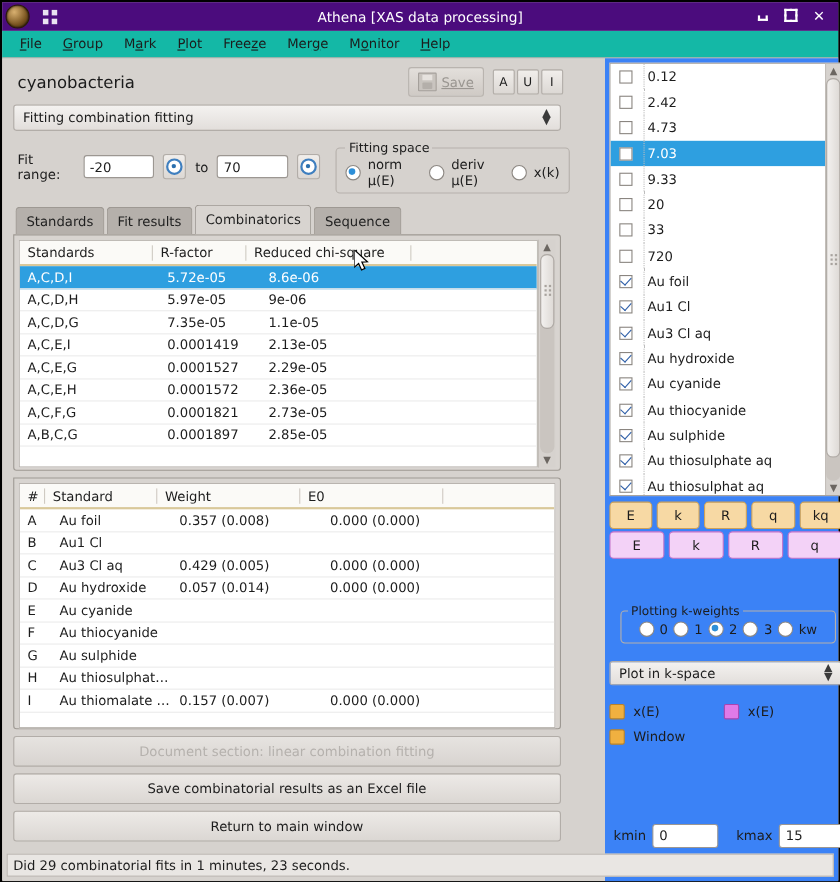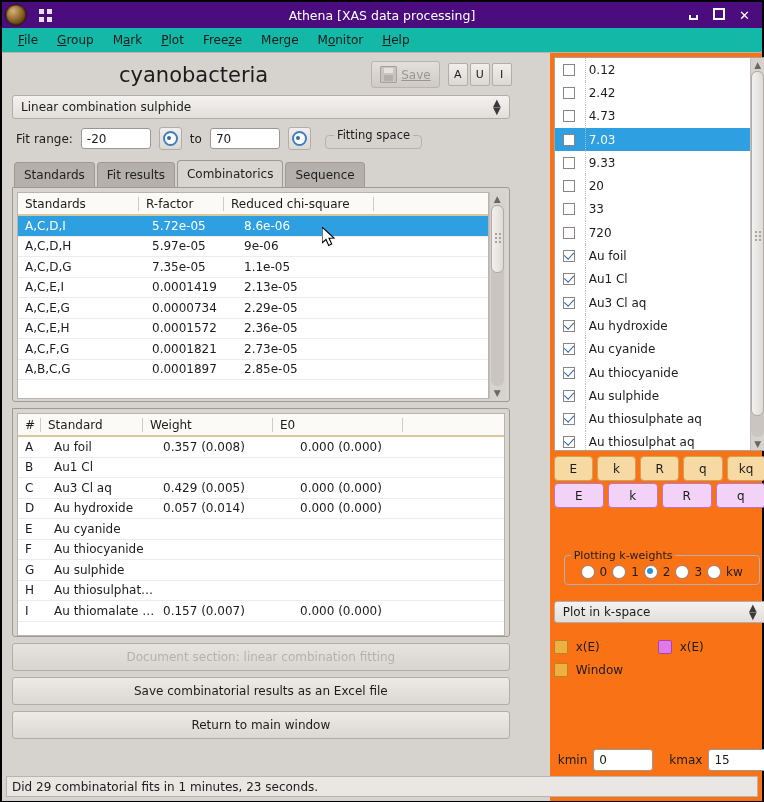--- a/index.html
+++ b/index.html
@@ -40,25 +40,25 @@
 
   
   .menubar{height:24px;background:#14b8a6;border-bottom:1px solid #b9b4af;
            display:flex;align-items:center;padding-left:8px;gap:3px;}
   .menubar .mi{padding:3px 8px;font-size:12px;cursor:pointer;}
   .menubar .mi u{text-decoration:underline;}
 
   
   .body{display:flex;height:748px;background:#d6d2ce;}
   .left{width:539px;padding:0 0 0 0;position:relative;}
-  .right{width:221px;position:relative;background:#f97316;margin-left:30px;}
+  .right{width:221px;position:relative;background:#3b82f6;margin-left:30px;}
 
   
   .grouphdr{display:flex;align-items:center;padding:8px 8px 4px 14px;}
-  .gname{font-size:21px;flex:1;text-align:center;}
+  .gname{font-size:15px;flex:1;}
   .savebtn{display:flex;align-items:center;gap:4px;padding:4px 8px;
            border:1px solid #b9b4af;border-radius:3px;
            background:linear-gradient(#e3dfdb,#cfcac5);color:#9a9691;text-decoration:underline;}
   .floppy{width:15px;height:15px;background:#c9c4bf;border:1px solid #a5a09b;
           border-radius:1px;position:relative;}
   .floppy::before{content:"";position:absolute;left:3px;top:1px;width:9px;height:5px;background:#e6e2de;}
   .floppy::after{content:"";position:absolute;left:3px;bottom:1px;width:9px;height:6px;
                  background:#b4afaa;border-radius:1px;}
   .auibox{display:flex;gap:2px;margin-left:8px;}
   .auibtn{width:18px;height:21px;border:1px solid #b2adа8;border:1px solid #b2ada8;
@@ -220,38 +220,46 @@
           <span>Save</span>
         </div>
         <div class="auibox">
           <div class="auibtn">A</div>
           <div class="auibtn">U</div>
           <div class="auibtn">I</div>
         </div>
       </div>
 
       <div class="combo">
-        <span class="lbl">Linear combination sulphide</span>
+        <span class="lbl">Fitting combination fitting</span>
         <span class="spin">▲<br>▼</span>
       </div>
 
       <div class="fitrow">
         <span class="lab">Fit range:</span>
         <span class="tfield" style="width:58px">-20</span>
         <span class="pickbtn">
             <span class="pickdot"></span>
           </span>
         <span class="lab">to</span>
         <span class="tfield" style="width:58px">70</span>
         <span class="pickbtn">
             <span class="pickdot"></span>
           </span>
 
         <fieldset class="fieldset">
           <legend>Fitting space</legend>
+          <div class="radios">
+            <span class="radio on"></span>
+            <span>norm μ(E)</span>
+            <span class="radio"></span>
+            <span>deriv μ(E)</span>
+            <span class="radio"></span>
+            <span>x(k)</span>
+          </div>
         </fieldset>
       </div>
 
       <div class="tabs">
         <div class="tab">Standards</div>
         <div class="tab">Fit results</div>
         <div class="tab active">Combinatorics</div>
         <div class="tab">Sequence</div>
       </div>
 
@@ -284,21 +292,21 @@
                   <div class="td" style="flex:1"></div>
                 </div>
                 <div class="trow">
                   <div class="td" style="width:120px">A,C,E,I</div>
                   <div class="td" style="width:85px">0.0001419</div>
                   <div class="td" style="width:150px">2.13e-05</div>
                   <div class="td" style="flex:1"></div>
                 </div>
                 <div class="trow">
                   <div class="td" style="width:120px">A,C,E,G</div>
-                  <div class="td" style="width:85px">0.0000734</div>
+                  <div class="td" style="width:85px">0.0001527</div>
                   <div class="td" style="width:150px">2.29e-05</div>
                   <div class="td" style="flex:1"></div>
                 </div>
                 <div class="trow">
                   <div class="td" style="width:120px">A,C,E,H</div>
                   <div class="td" style="width:85px">0.0001572</div>
                   <div class="td" style="width:150px">2.36e-05</div>
                   <div class="td" style="flex:1"></div>
                 </div>
                 <div class="trow">

